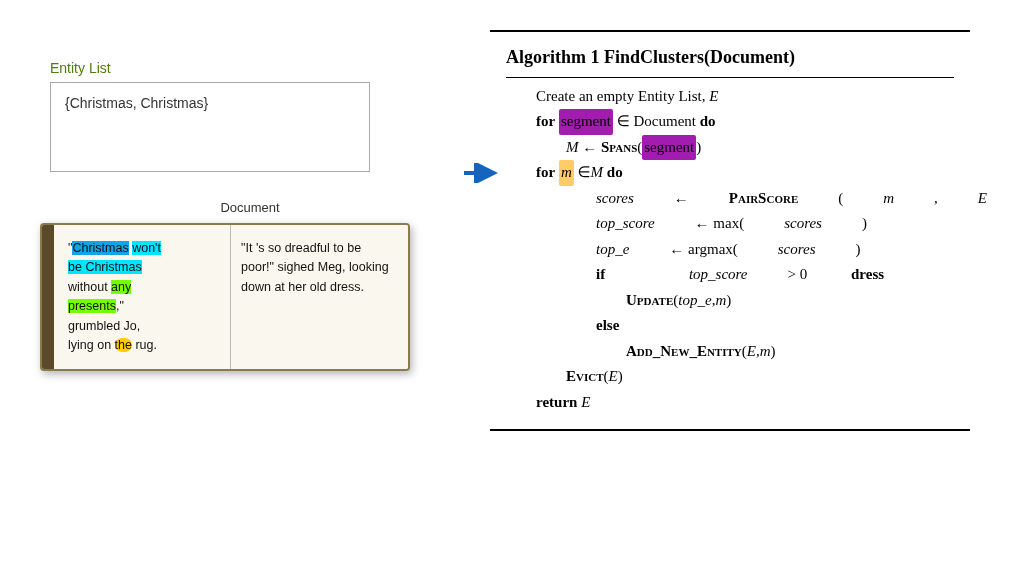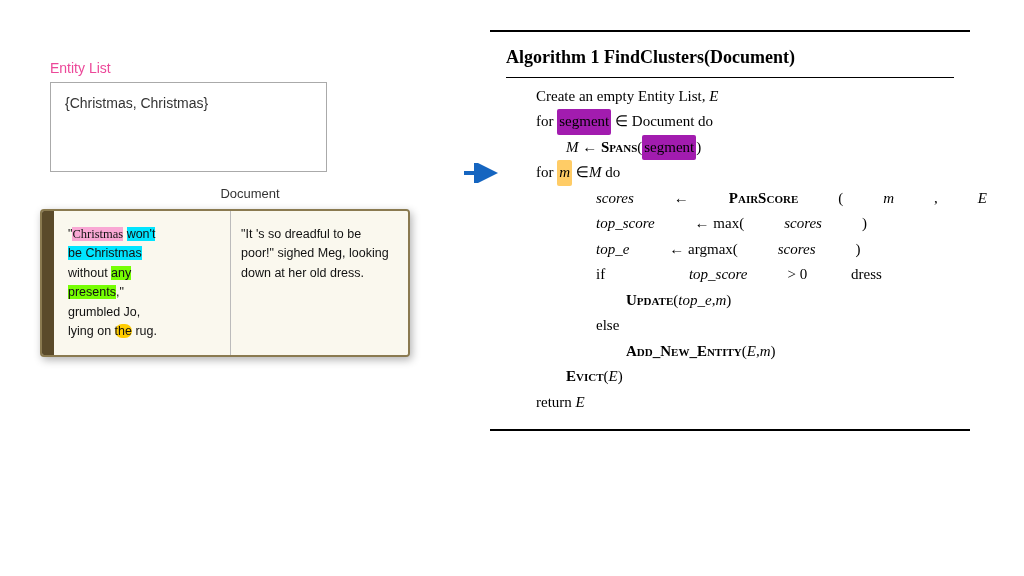--- a/index.html
+++ b/index.html
@@ -28,35 +28,35 @@
       flex-shrink: 0;
       display: flex;
       flex-direction: column;
       align-items: flex-start;
       padding-top: 40px;
     }
 
     .entity-list-label {
       font-family: Arial, sans-serif;
       font-size: 14px;
-      color: #ec4899;
+      color: #4d7c0f;
       margin-bottom: 6px;
       margin-left: 20px;
     }
 
     .entity-list-box {
       border: 1px solid #aaa;
-      width: 277px;
+      width: 320px;
       min-height: 90px;
       padding: 12px 14px;
       font-family: Arial, sans-serif;
       font-size: 14px;
       color: #333;
       margin-left: 20px;
-      margin-bottom: 14px;
+      margin-bottom: 28px;
     }
 
     .document-label {
       font-family: Arial, sans-serif;
       font-size: 13px;
       color: #333;
       margin-left: 20px;
       margin-bottom: 8px;
       align-self: center;
       width: 320px;
@@ -97,21 +97,21 @@
     .book-right-page {
       width: 185px;
       padding: 14px 14px 14px 10px;
       font-family: Arial, sans-serif;
       font-size: 12.5px;
       line-height: 1.55;
       color: #111;
       background: #faf8ee;
     }
 
-    .highlight-yellow { background-color: #f9a8d4; font-family: Liberation Serif, serif; }
+    .highlight-yellow { background-color: #0ea5e9; }
     .highlight-cyan   { background-color: #00e5ff; }
     .highlight-green  { background-color: #76ff03; }
     .highlight-orange { background-color: #ffcc00; border-radius: 7px; }
 
     
     .right-panel {
       flex: 1;
       padding-top: 10px;
       display: flex;
       flex-direction: column;
@@ -140,21 +140,21 @@
       display: flex;
       align-items: flex-start;
       position: relative;
     }
 
     .algo-indent-1 { padding-left: 30px; }
     .algo-indent-2 { padding-left: 60px; }
     .algo-indent-3 { padding-left: 90px; gap: 40px; }
     .algo-indent-4 { padding-left: 120px; }
 
-    .kw { font-weight: normal; }
+    .kw { font-weight: bold; }
     .sc { font-variant: small-caps; font-weight: bold; }
 
     .span-cyan {
       background-color: #a21caf;
       padding: 0 2px;
       border-radius: 2px;
     }
     .span-orange {
       background-color: #ffcc66;
       padding: 0 2px;

